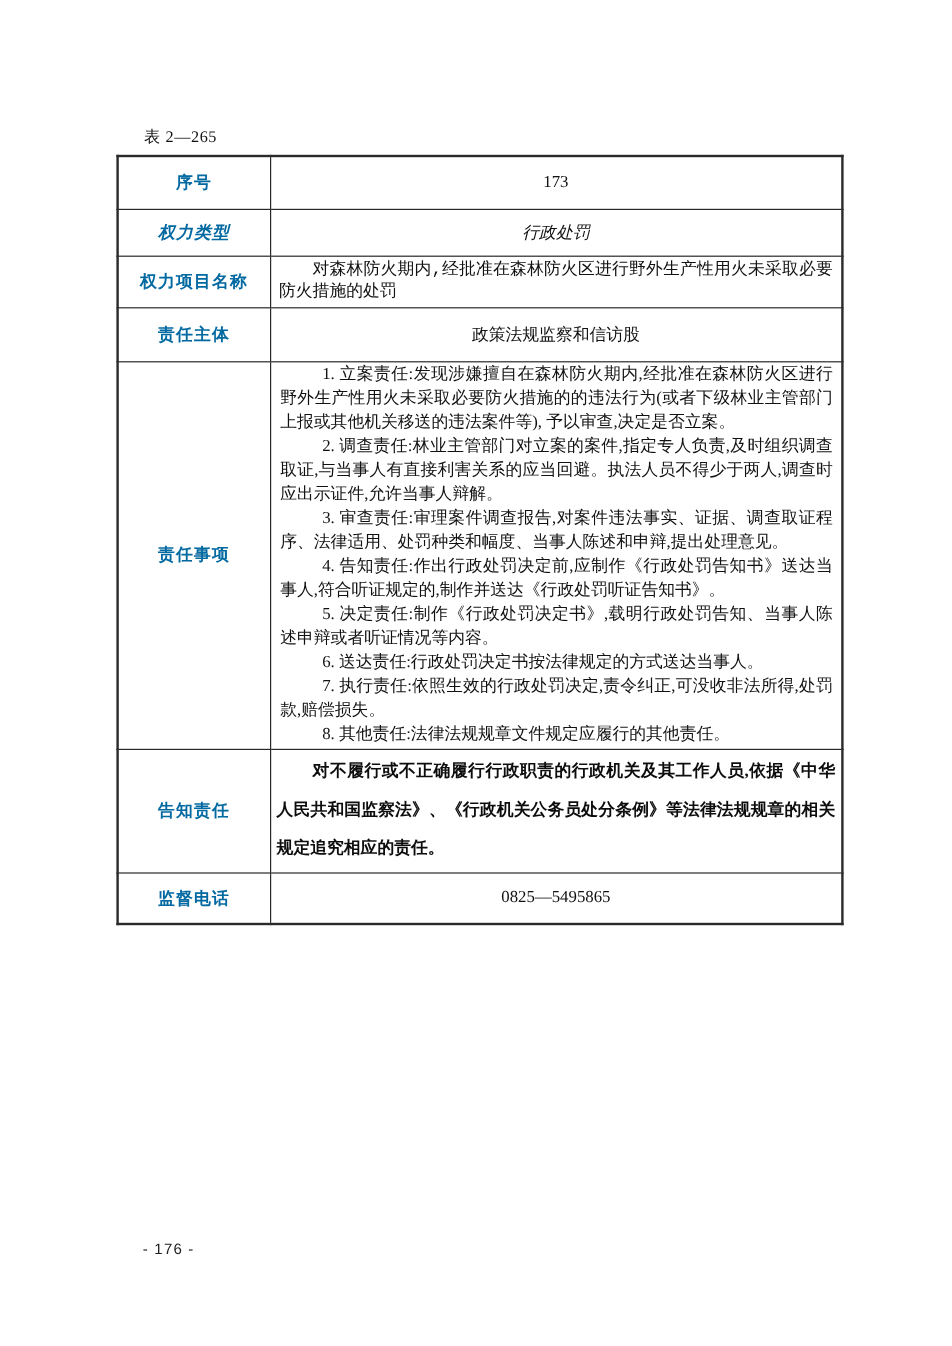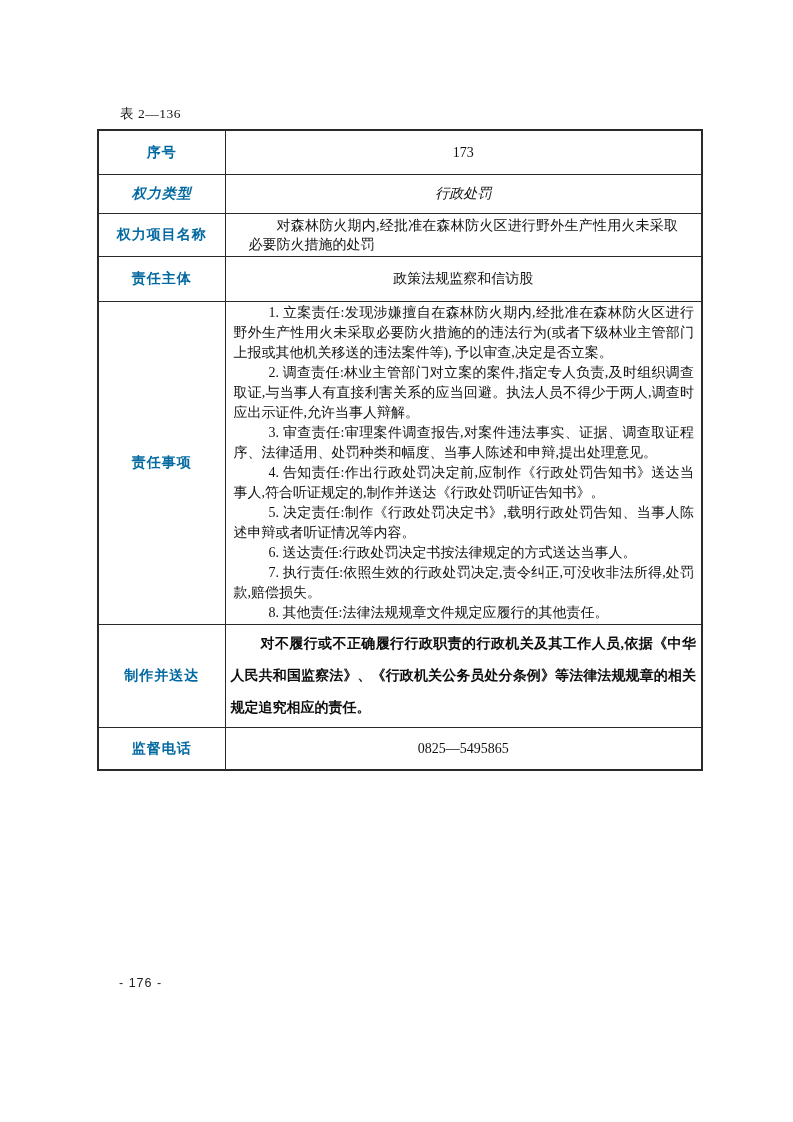--- a/index.html
+++ b/index.html
@@ -54,24 +54,25 @@
   }
   td.center { text-align: center; }
   tr.r-serial  td { height: 41px; }
   tr.r-type    td { height: 36px; font-style: italic; }
   tr.r-name    td { height: 40px; }
   tr.r-subject td { height: 42px; }
   tr.r-duties  td { height: 318px; }
   tr.r-blame   td { height: 100px; }
   tr.r-phone   td { height: 39px; }
   td.val-para {
-    padding: 1px 23px;
+    padding: 1px 7px;
     line-height: 19px;
     text-align: justify;
     text-indent: 28px;
+    font-family: Liberation Mono, monospace;
   }
   td.val-items {
     vertical-align: top;
     padding: 1px 7px 1px 8px;
   }
   td.val-items p {
     margin: 0;
     line-height: 20px;
     text-align: justify;
     text-indent: 35px;
@@ -80,33 +81,33 @@
     padding: 0 5px;
     line-height: 32px;
     text-align: justify;
     text-indent: 30px;
     font-weight: bold;
     color: #0d0d0d;
   }
   .footer {
     position: absolute;
     left: 119px;
-    top: 976px;
+    top: 1034px;
     font-size: 12.5px;
     font-family: "Liberation Sans", "DejaVu Sans", sans-serif;
     letter-spacing: 1px;
     color: #222222;
   }
 </style>
 </head>
 <body>
 
 <div class="page">
 
-  <div class="caption">表 2—136</div>
+  <div class="caption">表 2—265</div>
 
   <table class="power-table">
     <colgroup>
       <col class="c-label">
       <col class="c-value">
     </colgroup>
 
     <tbody>
         <tr class="r-serial">
       <td class="lbl">序号</td>
@@ -136,21 +137,21 @@
         <p>3. 审查责任:审理案件调查报告,对案件违法事实、证据、调查取证程序、法律适用、处罚种类和幅度、当事人陈述和申辩,提出处理意见。</p>
         <p>4. 告知责任:作出行政处罚决定前,应制作《行政处罚告知书》送达当事人,符合听证规定的,制作并送达《行政处罚听证告知书》。</p>
         <p>5. 决定责任:制作《行政处罚决定书》,载明行政处罚告知、当事人陈述申辩或者听证情况等内容。</p>
         <p>6. 送达责任:行政处罚决定书按法律规定的方式送达当事人。</p>
         <p>7. 执行责任:依照生效的行政处罚决定,责令纠正,可没收非法所得,处罚款,赔偿损失。</p>
         <p>8. 其他责任:法律法规规章文件规定应履行的其他责任。</p>
       </td>
     </tr>
 
     <tr class="r-blame">
-      <td class="lbl">制作并送达</td>
+      <td class="lbl">告知责任</td>
       <td class="val-blame">对不履行或不正确履行行政职责的行政机关及其工作人员,依据《中华人民共和国监察法》、《行政机关公务员处分条例》等法律法规规章的相关规定追究相应的责任。</td>
     </tr>
 
     <tr class="r-phone">
       <td class="lbl">监督电话</td>
       <td class="center">0825—5495865</td>
     </tr>
   </tbody>
     </table>
 

